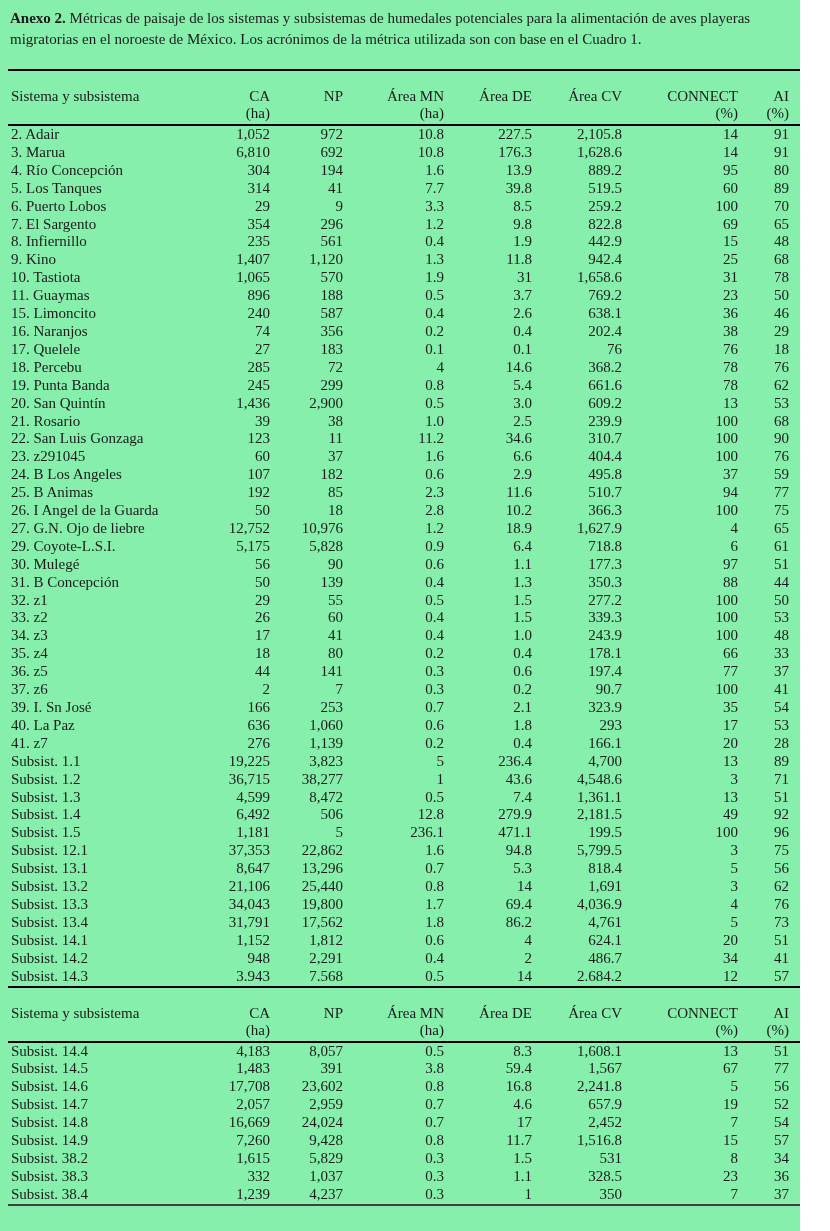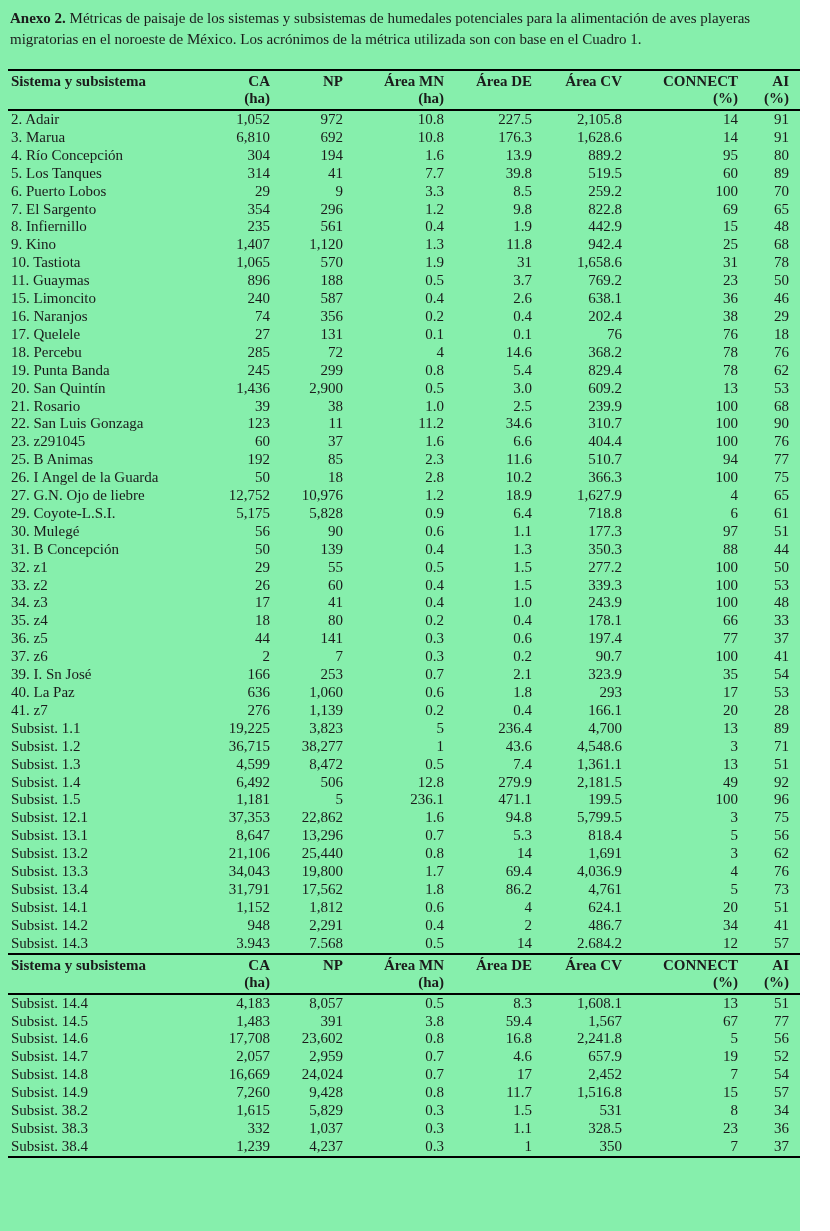--- a/index.html
+++ b/index.html
@@ -32,39 +32,39 @@
     font-size: 15px;
   }
   th, td {
     font-weight: normal;
     white-space: nowrap;
     overflow: hidden;
     vertical-align: top;
     padding: 0;
   }
   tr.header-row th {
-    font-weight: bold;
+    font-weight: normal;
     border-top: 2px solid #000;
     border-bottom: 2px solid #000;
-    padding-top: 2px;
+    padding-top: 17px;
     padding-bottom: 2px;
   }
   .hl1, .hl2 { height: 17px; line-height: 17px; }
   td { height: 17.9px; line-height: 17.9px; }
   
   th:first-child, td:first-child { text-align: left; padding-left: 3px; }
   th:not(:first-child), td:not(:first-child) { text-align: right; }
   th:nth-child(2), td:nth-child(2) { padding-right: 7px; }
   th:nth-child(3), td:nth-child(3) { padding-right: 5px; }
   th:nth-child(4), td:nth-child(4) { padding-right: 3px; }
   th:nth-child(5), td:nth-child(5) { padding-right: 5px; }
   th:nth-child(6), td:nth-child(6) { padding-right: 11px; }
   th:nth-child(7), td:nth-child(7) { padding-right: 9px; }
   th:nth-child(8), td:nth-child(8) { padding-right: 16px; }
-  tbody.section-last tr:last-child td { border-bottom: 2px solid #000000; }
+  tbody.section-last tr:last-child td { border-bottom: 2px solid #404040; }
 </style>
 </head>
 <body>
 
 <div class="page">
 
   <p class="caption"><span class="caption-label">Anexo 2.</span><span> Métricas de paisaje de los sistemas y subsistemas de humedales potenciales para la alimentación de aves playeras migratorias en el noroeste de México. Los acrónimos de la métrica utilizada son con base en el Cuadro 1.</span></p>
 
   <table class="metrics">
     <colgroup>
@@ -232,21 +232,21 @@
           <td>356</td>
           <td>0.2</td>
           <td>0.4</td>
           <td>202.4</td>
           <td>38</td>
           <td>29</td>
         </tr>
         <tr>
           <td>17. Quelele</td>
           <td>27</td>
-          <td>131</td>
+          <td>183</td>
           <td>0.1</td>
           <td>0.1</td>
           <td>76</td>
           <td>76</td>
           <td>18</td>
         </tr>
         <tr>
           <td>18. Percebu</td>
           <td>285</td>
           <td>72</td>
@@ -255,21 +255,21 @@
           <td>368.2</td>
           <td>78</td>
           <td>76</td>
         </tr>
         <tr>
           <td>19. Punta Banda</td>
           <td>245</td>
           <td>299</td>
           <td>0.8</td>
           <td>5.4</td>
-          <td>829.4</td>
+          <td>661.6</td>
           <td>78</td>
           <td>62</td>
         </tr>
         <tr>
           <td>20. San Quintín</td>
           <td>1,436</td>
           <td>2,900</td>
           <td>0.5</td>
           <td>3.0</td>
           <td>609.2</td>
@@ -300,20 +300,30 @@
           <td>23. z291045</td>
           <td>60</td>
           <td>37</td>
           <td>1.6</td>
           <td>6.6</td>
           <td>404.4</td>
           <td>100</td>
           <td>76</td>
         </tr>
         <tr>
+          <td>24. B Los Angeles</td>
+          <td>107</td>
+          <td>182</td>
+          <td>0.6</td>
+          <td>2.9</td>
+          <td>495.8</td>
+          <td>37</td>
+          <td>59</td>
+        </tr>
+        <tr>
           <td>25. B Animas</td>
           <td>192</td>
           <td>85</td>
           <td>2.3</td>
           <td>11.6</td>
           <td>510.7</td>
           <td>94</td>
           <td>77</td>
         </tr>
         <tr>

